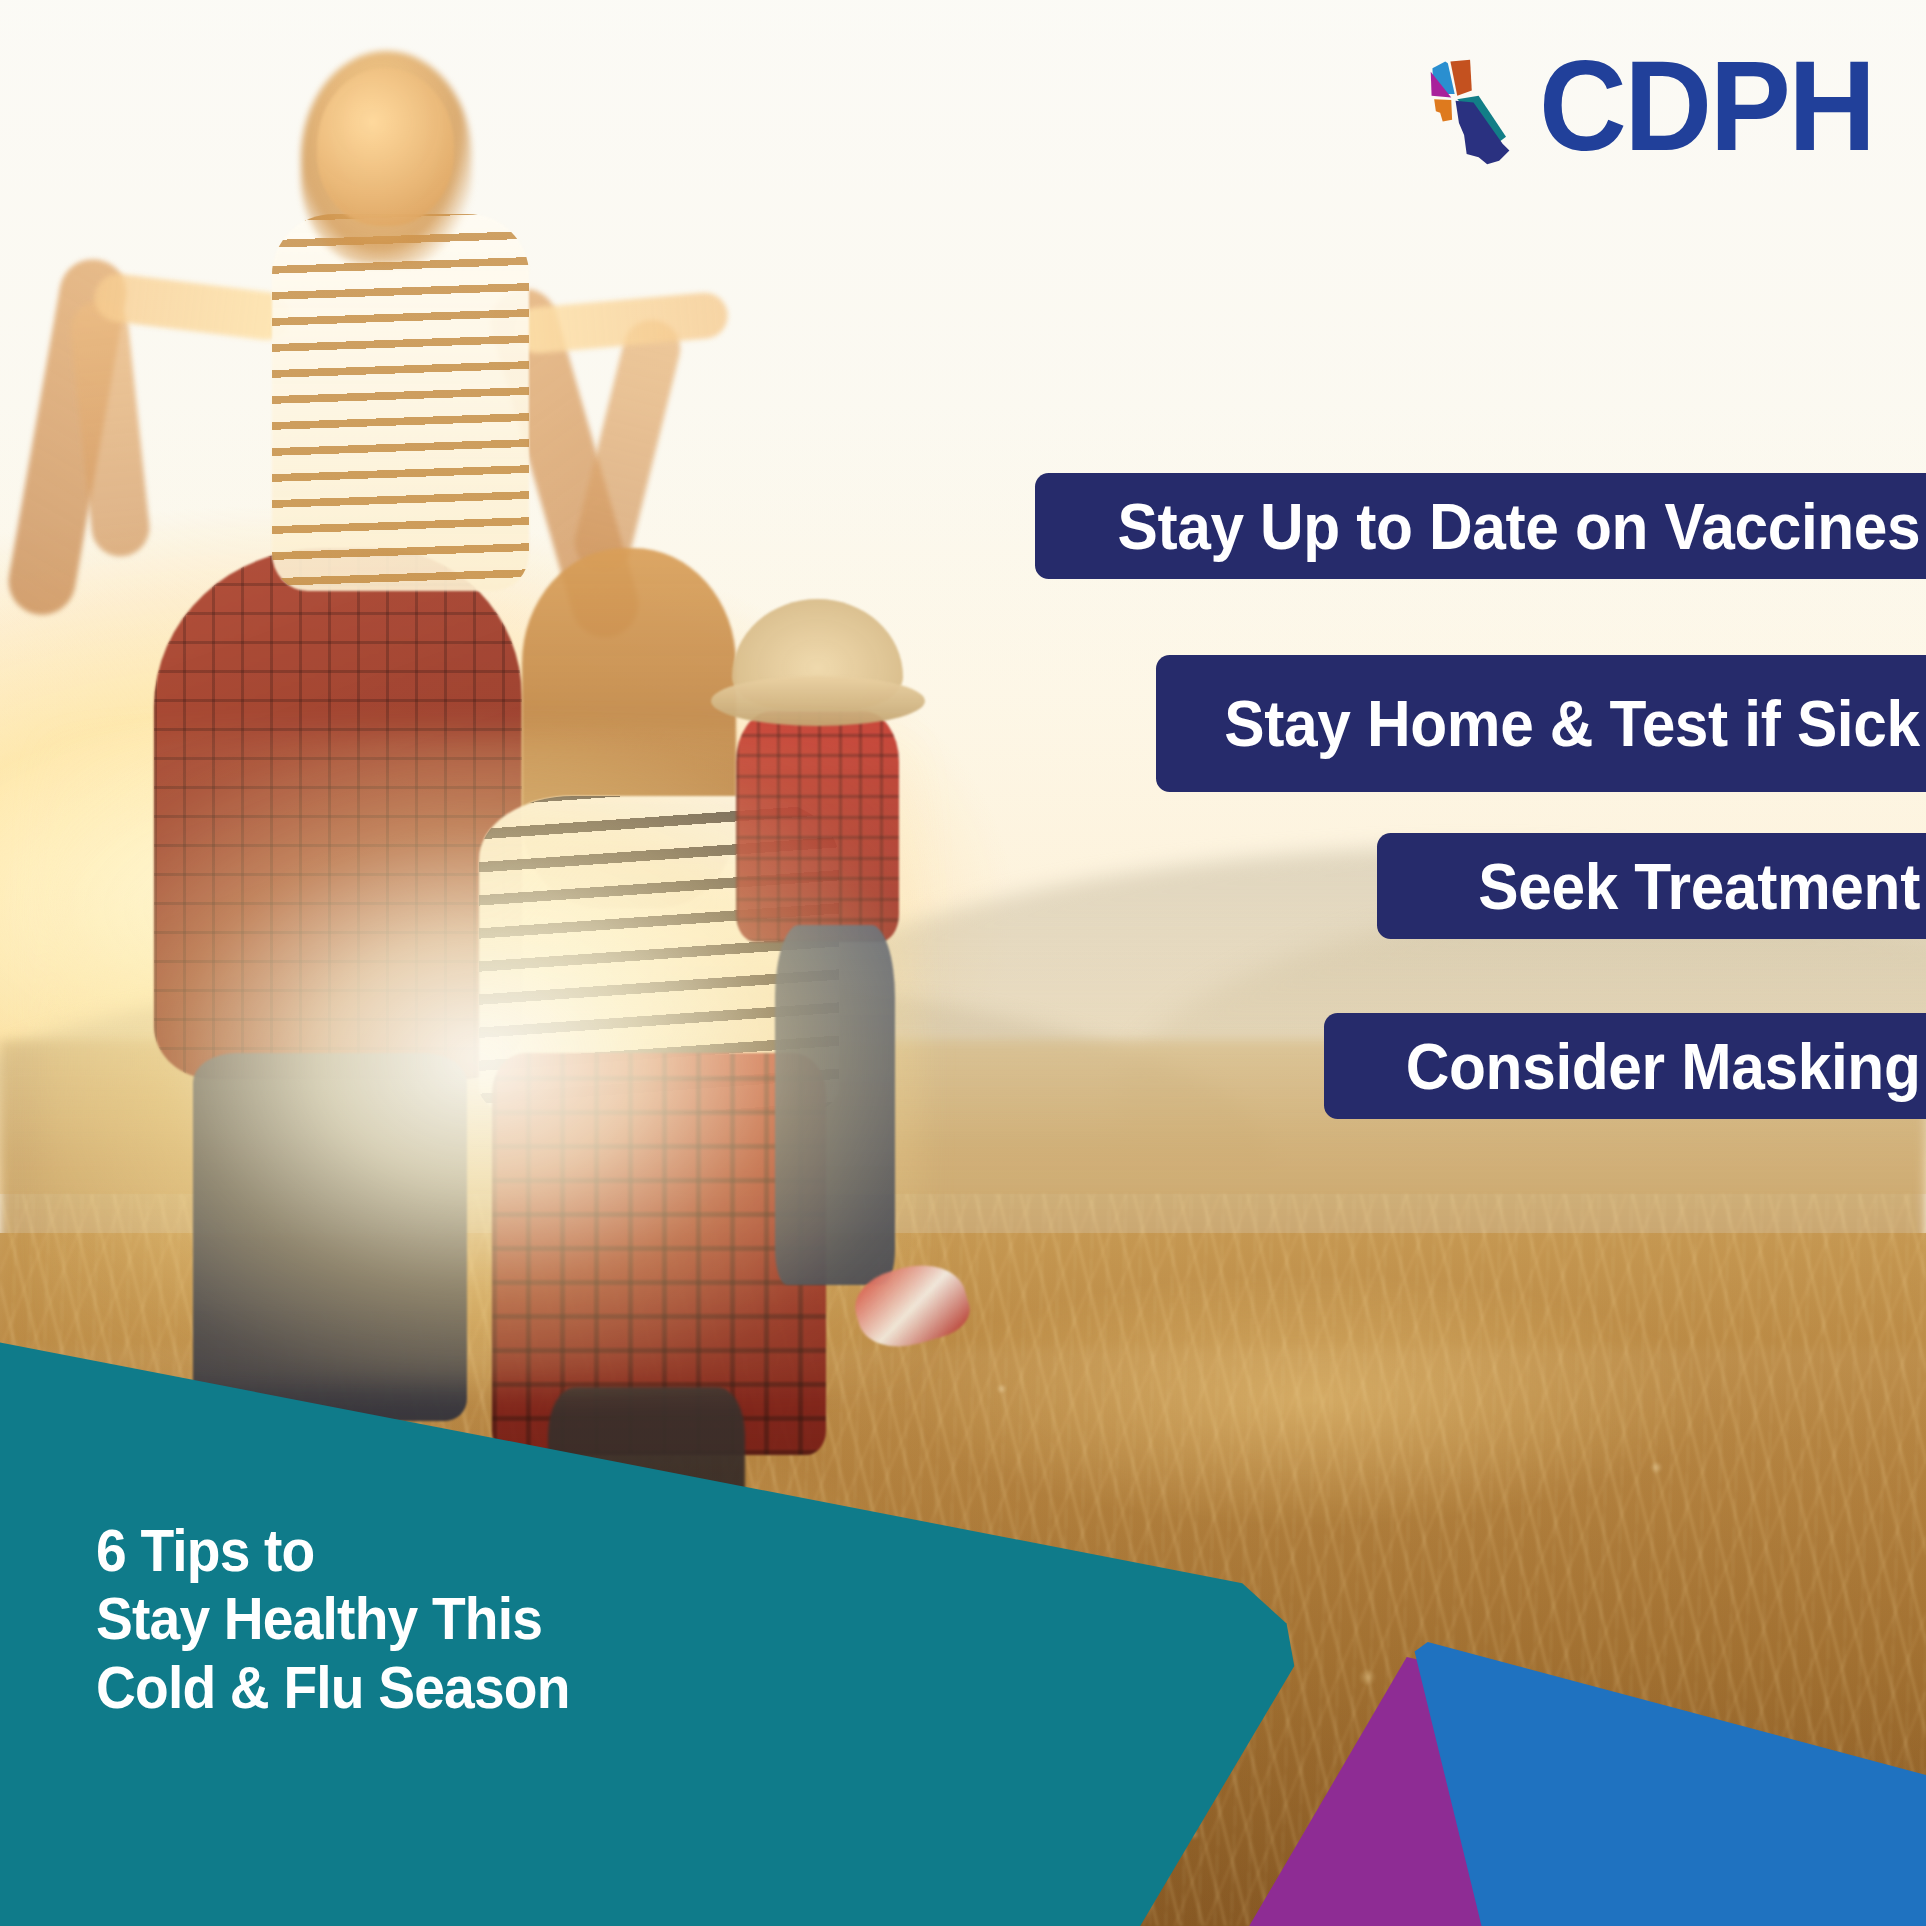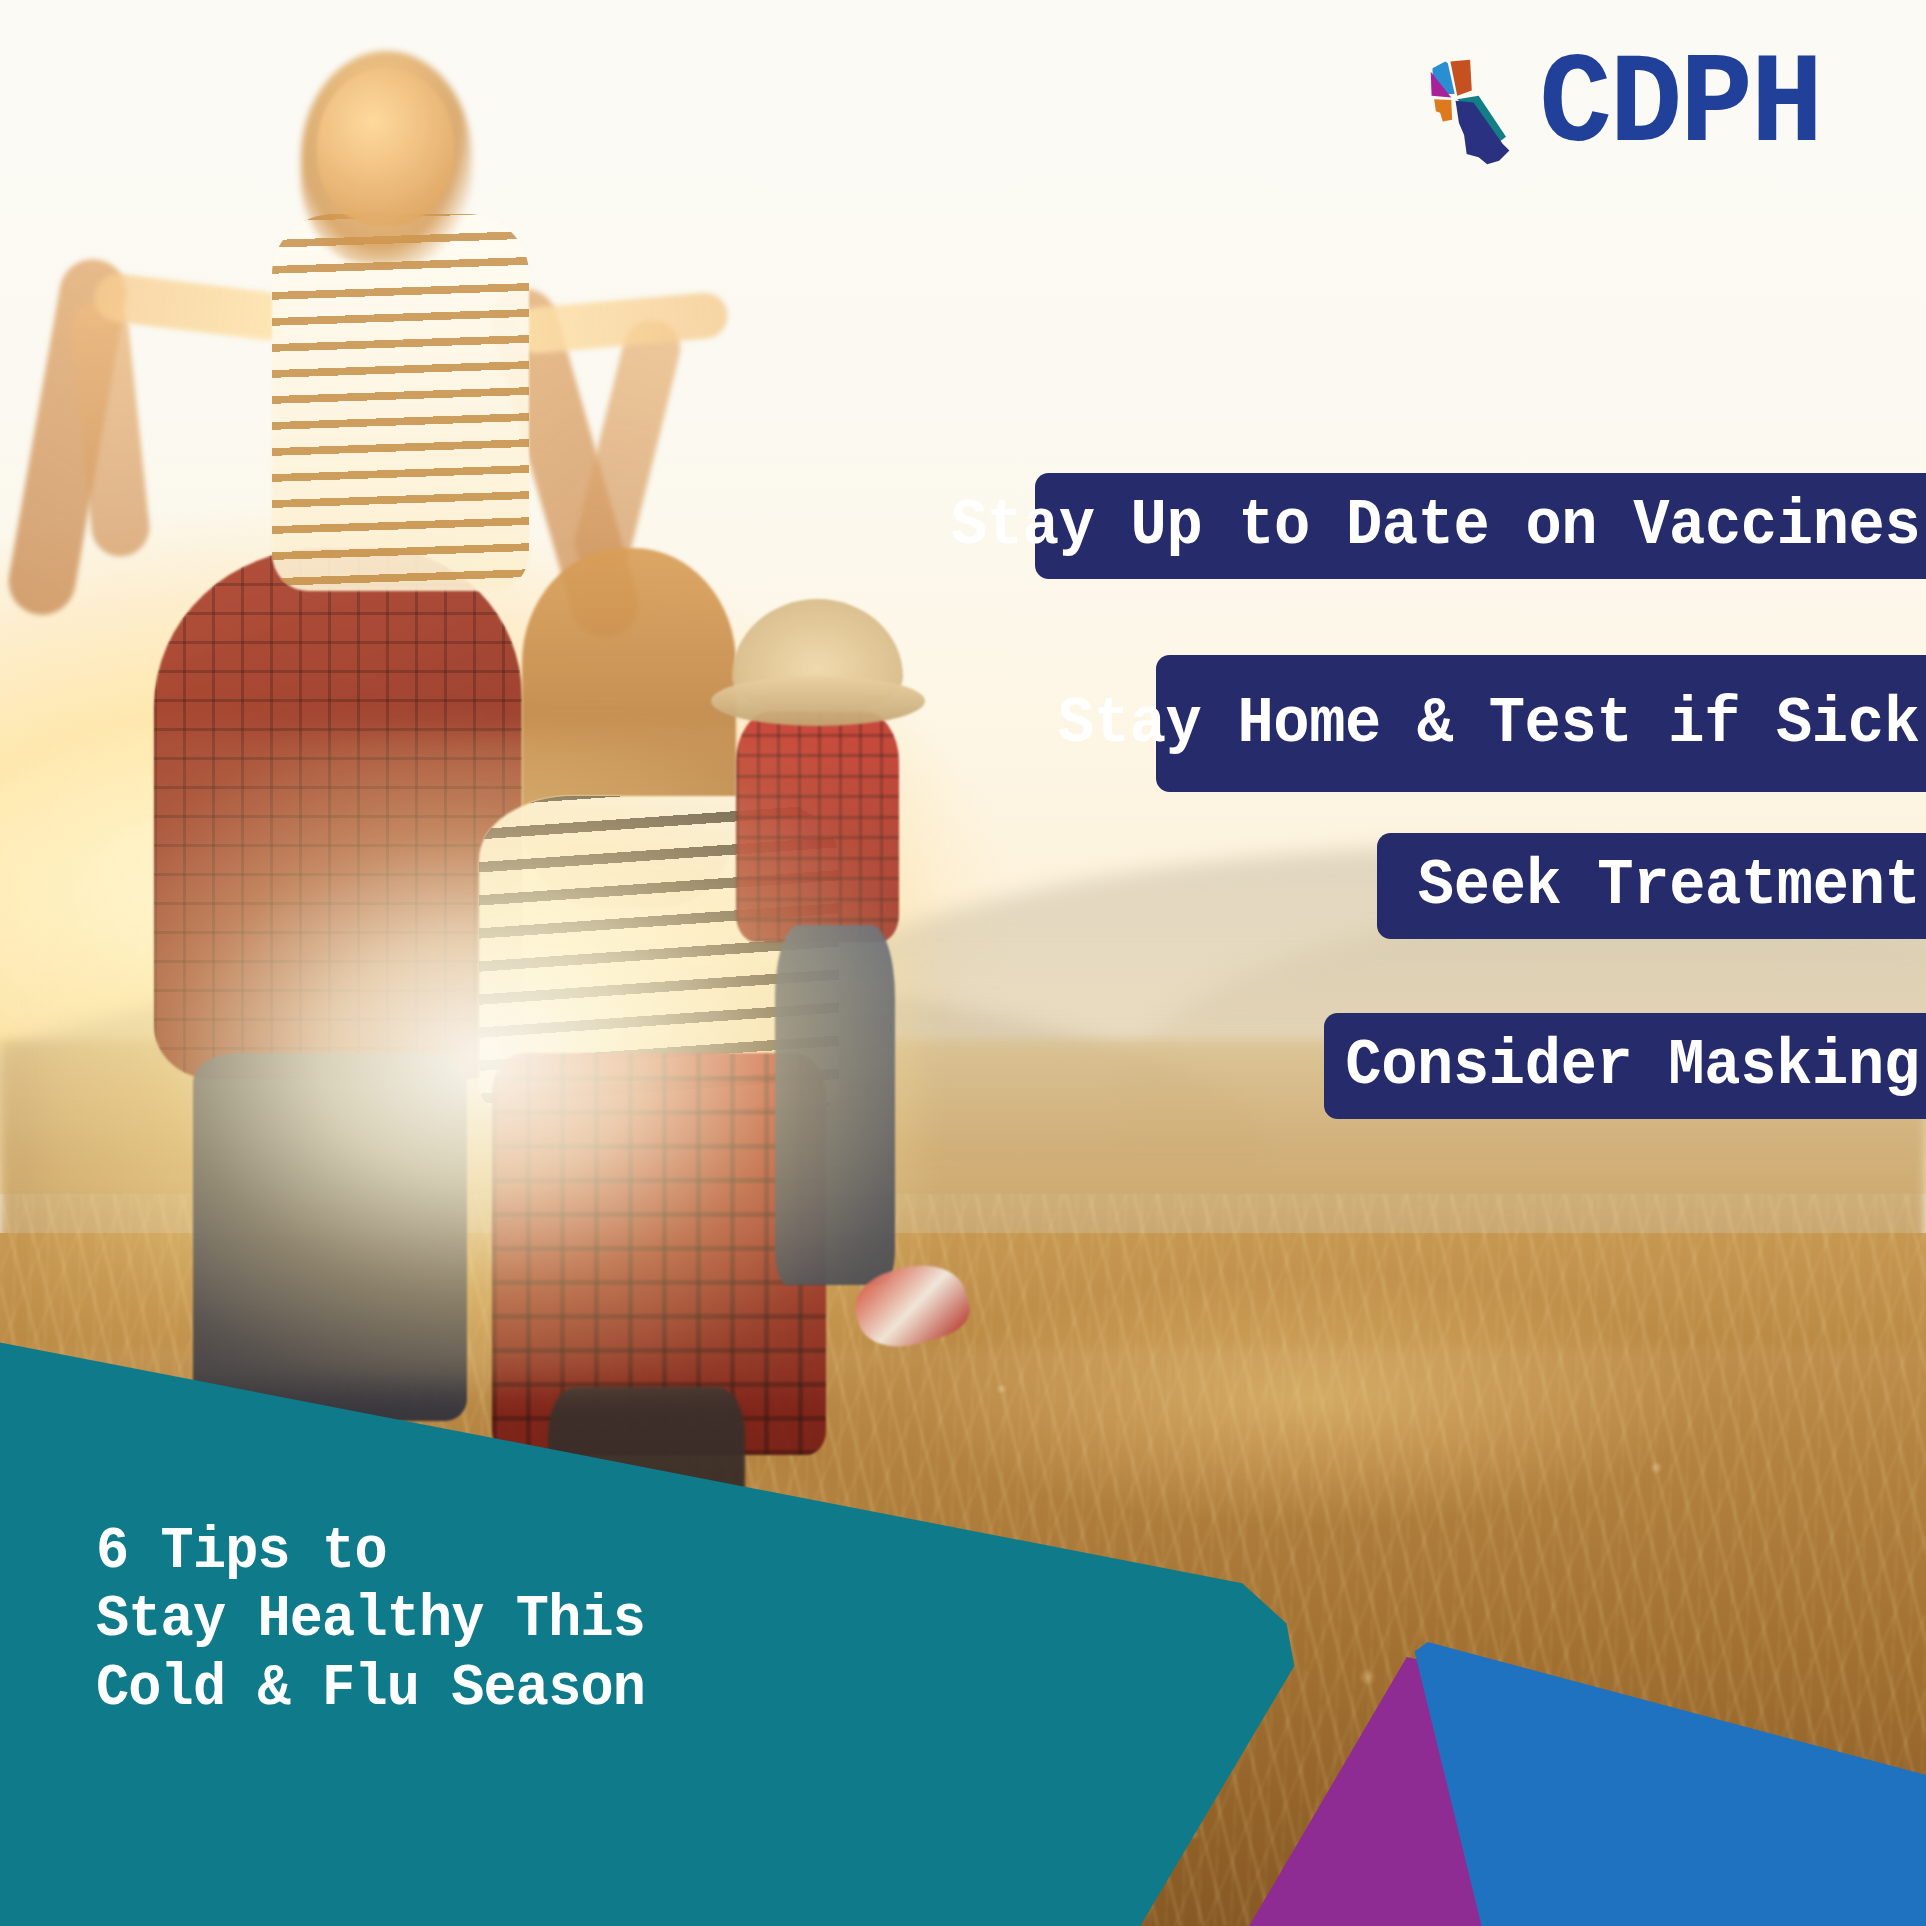--- a/index.html
+++ b/index.html
@@ -5,21 +5,21 @@
   html, body {
     margin: 0;
     padding: 0;
     background: #ffffff;
   }
   #poster {
     position: relative;
     width: 1926px;
     height: 1926px;
     overflow: hidden;
-    font-family: Liberation Mono, monospace;
+    font-family: Liberation Sans, sans-serif;
     background: #fdfbf4;
   }
 
   
   .photo {
     position: absolute;
     inset: 0;
     overflow: hidden;
   }
   

